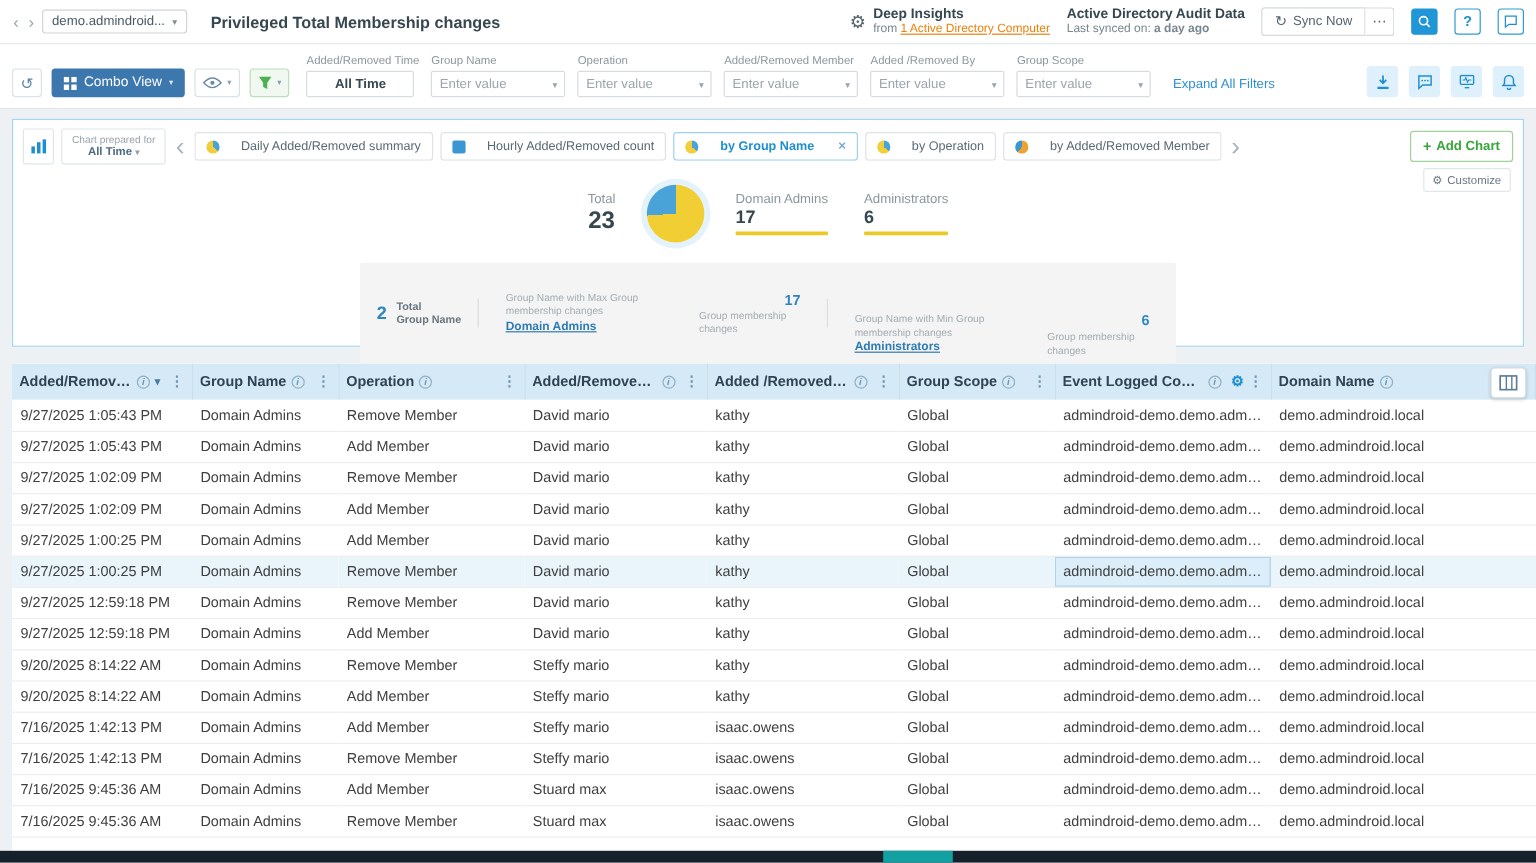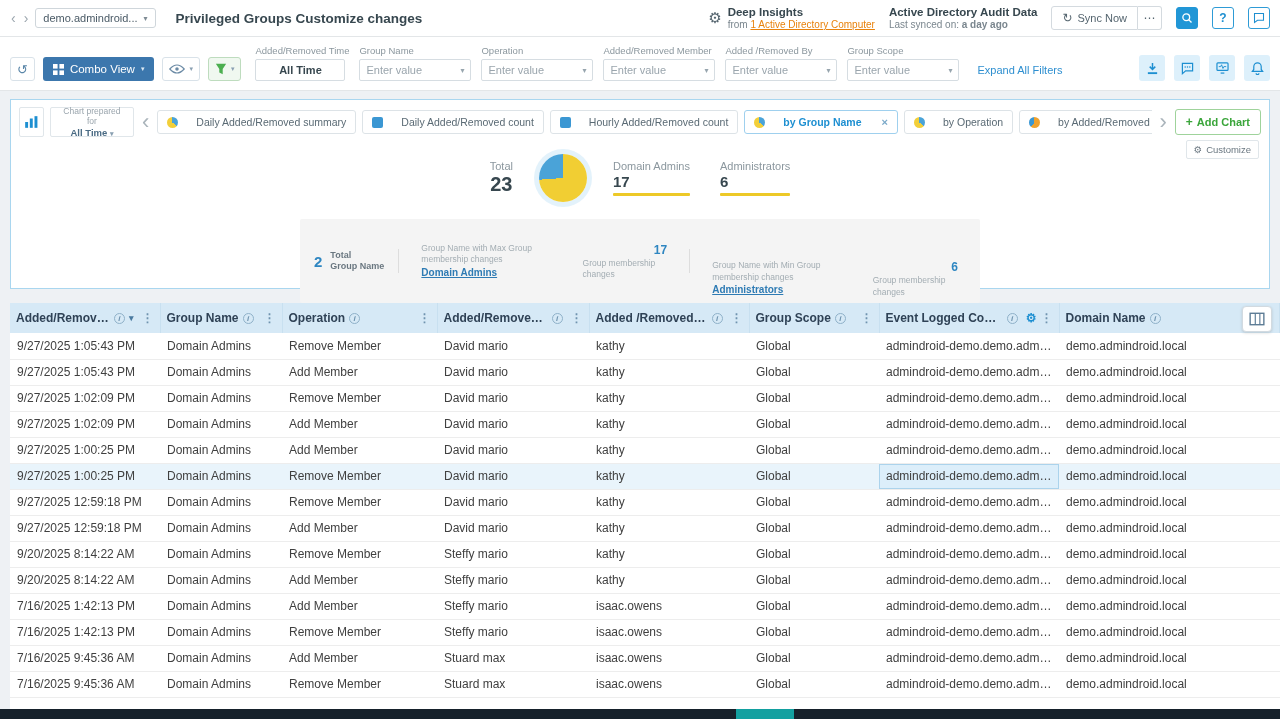--- a/index.html
+++ b/index.html
@@ -124,21 +124,21 @@
 
   <header class="topbar">
     <div class="tb-left">
       <span class="navchev">‹</span>
       <span class="navchev">›</span>
       <div class="domain-select">
         <span>demo.admindroid...</span>
         <span class="caret">▾</span>
       </div>
       <div class="title-block">
-        <div class="page-title">Privileged Groups Customize changes</div>
+        <div class="page-title">Privileged Total Membership changes</div>
       </div>
     </div>
     <div class="tb-right">
       <div class="insights">
         <span class="di-gear">⚙</span>
         <div>
           <div class="di-title">Deep Insights</div>
           <div class="di-sub">
             <span>from</span>
             <a class="orange-link">1 Active Directory Computer</a>
@@ -304,25 +304,20 @@
       </button>
       <span class="tab-arrow">‹</span>
       <div class="chart-tabs">
 
           <div class="chart-tab" data-icon="pie">
             <span class="tab-ic"></span>
             <span class="tab-label">Daily Added/Removed summary</span>
 
           </div>
 
-          <div class="chart-tab" data-icon="bar">
-            <span class="tab-ic"></span>
-            <span class="tab-label">Daily Added/Removed count</span>
-
-          </div>
 
           <div class="chart-tab" data-icon="bar">
             <span class="tab-ic"></span>
             <span class="tab-label">Hourly Added/Removed count</span>
 
           </div>
 
           <div class="chart-tab active" data-icon="pie">
             <span class="tab-ic"></span>
             <span class="tab-label">by Group Name</span>

